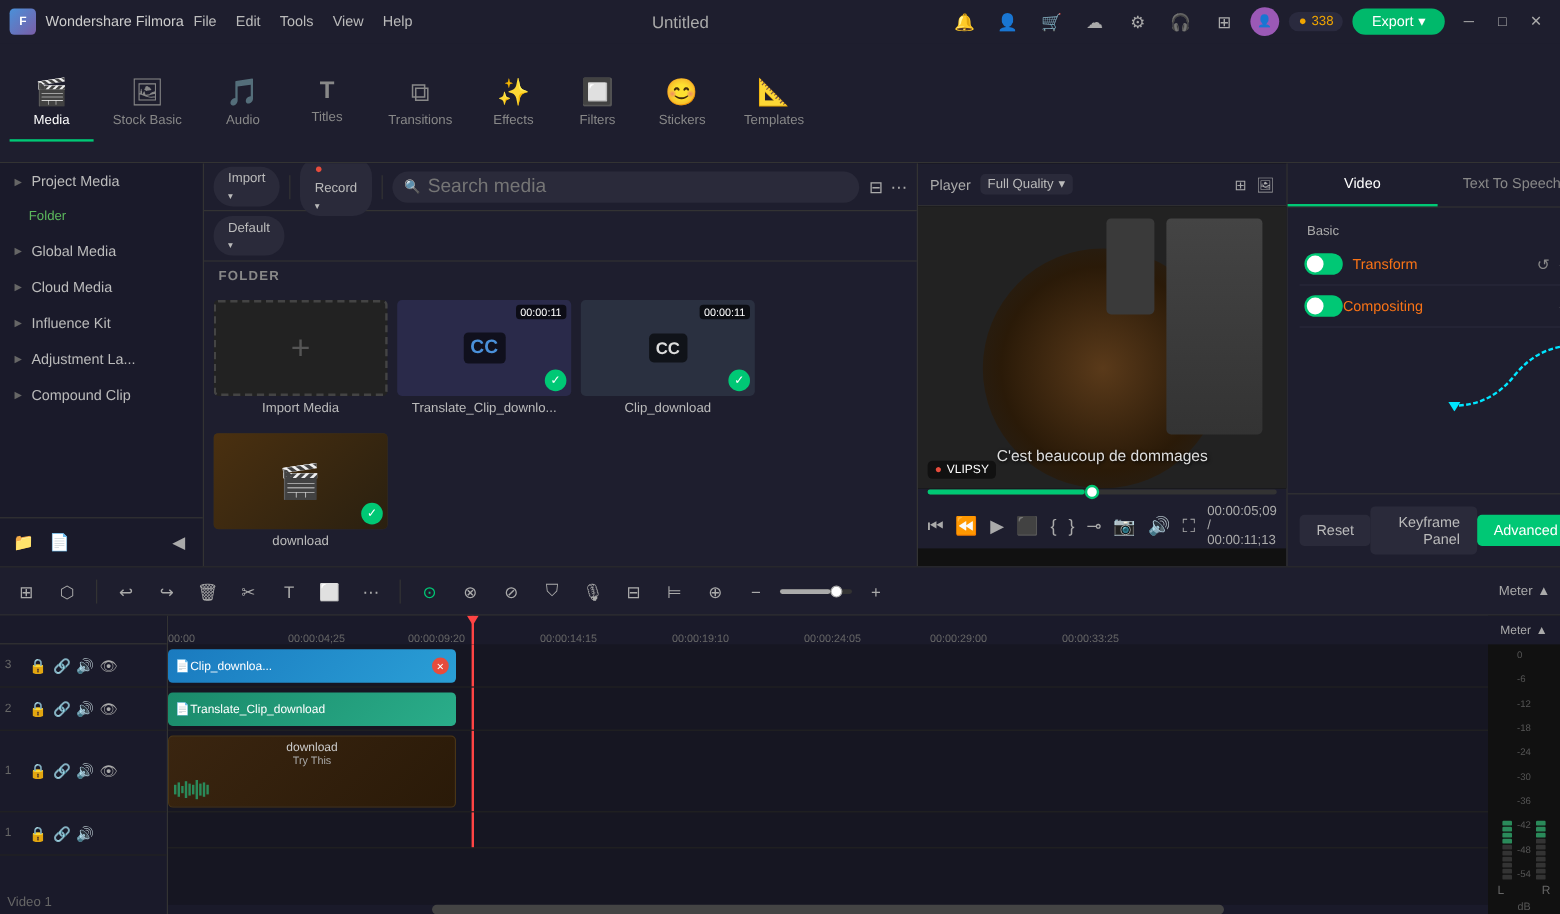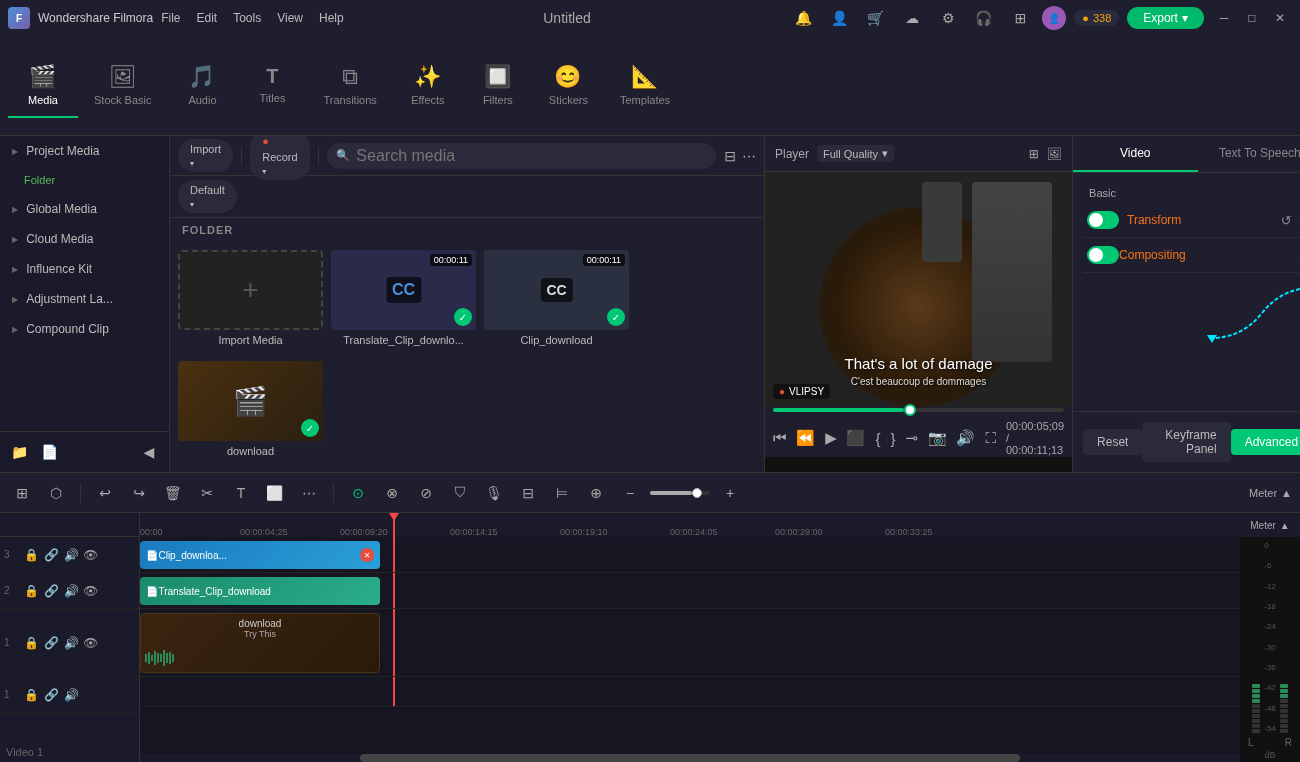--- a/index.html
+++ b/index.html
@@ -347,22 +347,21 @@
           <div style="position:relative;width:100%;height:100%;">
 
             <div style="position:absolute;inset:0;background:#222;"></div>
 
             <div style="position:absolute;bottom:0;left:50%;transform:translateX(-50%);width:200px;height:200px;background:radial-gradient(ellipse at center, #5a3a1a 0%, #2a1a08 60%, transparent 100%);border-radius:50%;"></div>
 
             <div style="position:absolute;top:10px;right:20px;width:80px;height:180px;background:linear-gradient(180deg,#444 0%,#333 100%);border-radius:4px;"></div>
             <div style="position:absolute;top:10px;right:110px;width:40px;height:80px;background:#3a3a3a;border-radius:4px;"></div>
 
             <div style="position:absolute;bottom:20px;left:0;right:0;text-align:center;">
-              <div style="font-size:15px;color:#fff;font-weight:500;text-shadow:1px 1px 3px #000;">That's a lot of damage</div>
-              <div style="font-size:10px;color:#ddd;text-shadow:1px 1px 3px #000;margin-top:4px;">C'est beaucoup de dommages</div>
+              <div style="font-size:13px;color:#ddd;text-shadow:1px 1px 3px #000;margin-top:4px;">C'est beaucoup de dommages</div>
             </div>
 
             <div class="vlipsy-badge">
               <span style="color:#e74c3c;">●</span>
               <span>VLIPSY</span>
             </div>
           </div>
         </div>
 
         <div class="preview-controls">

